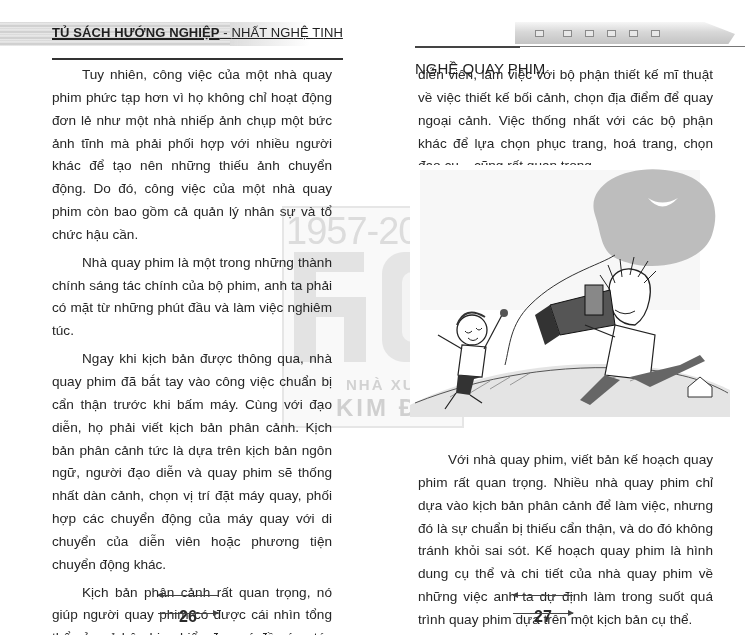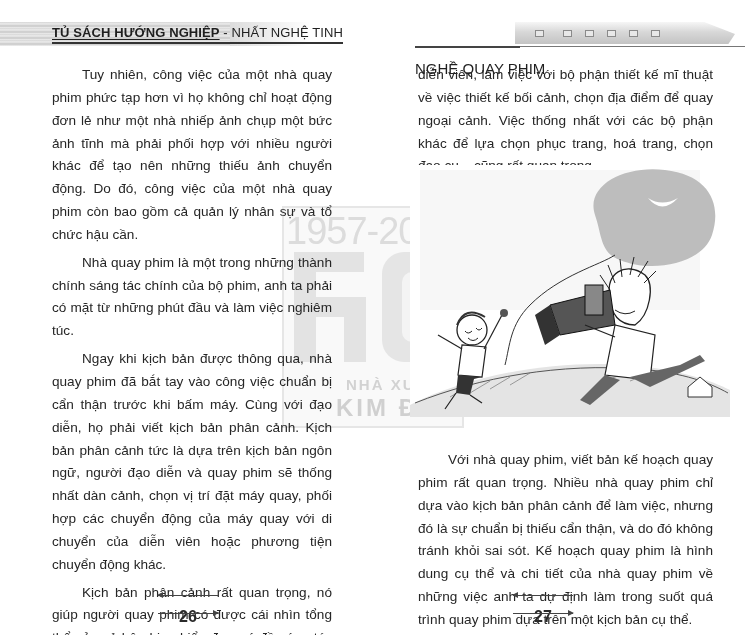--- a/index.html
+++ b/index.html
@@ -7,21 +7,21 @@
          font-family: "Liberation Sans", "DejaVu Sans", sans-serif; color: #2a2a2a; }
 
   
   .header { position: absolute; left: 0; top: 22px; width: 745px; height: 26px; }
   .hdr-band-left { position: absolute; left: 0; top: 0; width: 230px; height: 24px;
     background: repeating-linear-gradient(180deg, #cfcfcf 0px, #e9e9e9 2px, #bdbdbd 4px, #efefef 6px);
     opacity: .85; }
   .hdr-band-left::after { content: ""; position: absolute; right: -80px; top: 0; width: 80px; height: 24px;
     background: linear-gradient(90deg, rgba(210,210,210,.9), rgba(255,255,255,0)); }
   .hdr-title-left { position: absolute; left: 52px; top: 3px; font-size: 13px; font-weight: bold;
-    letter-spacing: .1px; color: #1f1f1f; white-space: nowrap; border-bottom: 2px solid #333; padding-bottom: 2px; }
+    letter-spacing: .1px; color: #1f1f1f; white-space: nowrap; border-bottom: 2px solid #333; padding-bottom: 18px; text-decoration: underline; }
   .hdr-title-left .brand { font-weight: 900; text-decoration: underline; text-underline-offset: 2px; }
   .hdr-title-left .sub { font-weight: normal; }
   .hdr-right-wrap { position: absolute; left: 415px; top: 0; width: 330px; height: 26px; }
   .hdr-title-right { position: absolute; left: 0; top: 2px; font-size: 15px; color: #1f1f1f; white-space: nowrap; margin-top: 36px; }
   .hdr-right-rule { position: absolute; left: 0; top: 24px; width: 105px; height: 2px; background: #444; }
   .hdr-right-rule2 { position: absolute; left: 105px; top: 24px; width: 225px; height: 1px; background: #777; }
   .train { position: absolute; left: 100px; top: 0; width: 220px; height: 22px;
     background: linear-gradient(180deg, #f6f6f6 0%, #d8d8d8 45%, #c3c3c3 100%);
     clip-path: polygon(0 0, 86% 0, 100% 55%, 97% 100%, 0 100%); }
   .train .win { position: absolute; top: 8px; width: 7px; height: 5px; border: 1px solid #8a8a8a; background: #e8e8e8; }

